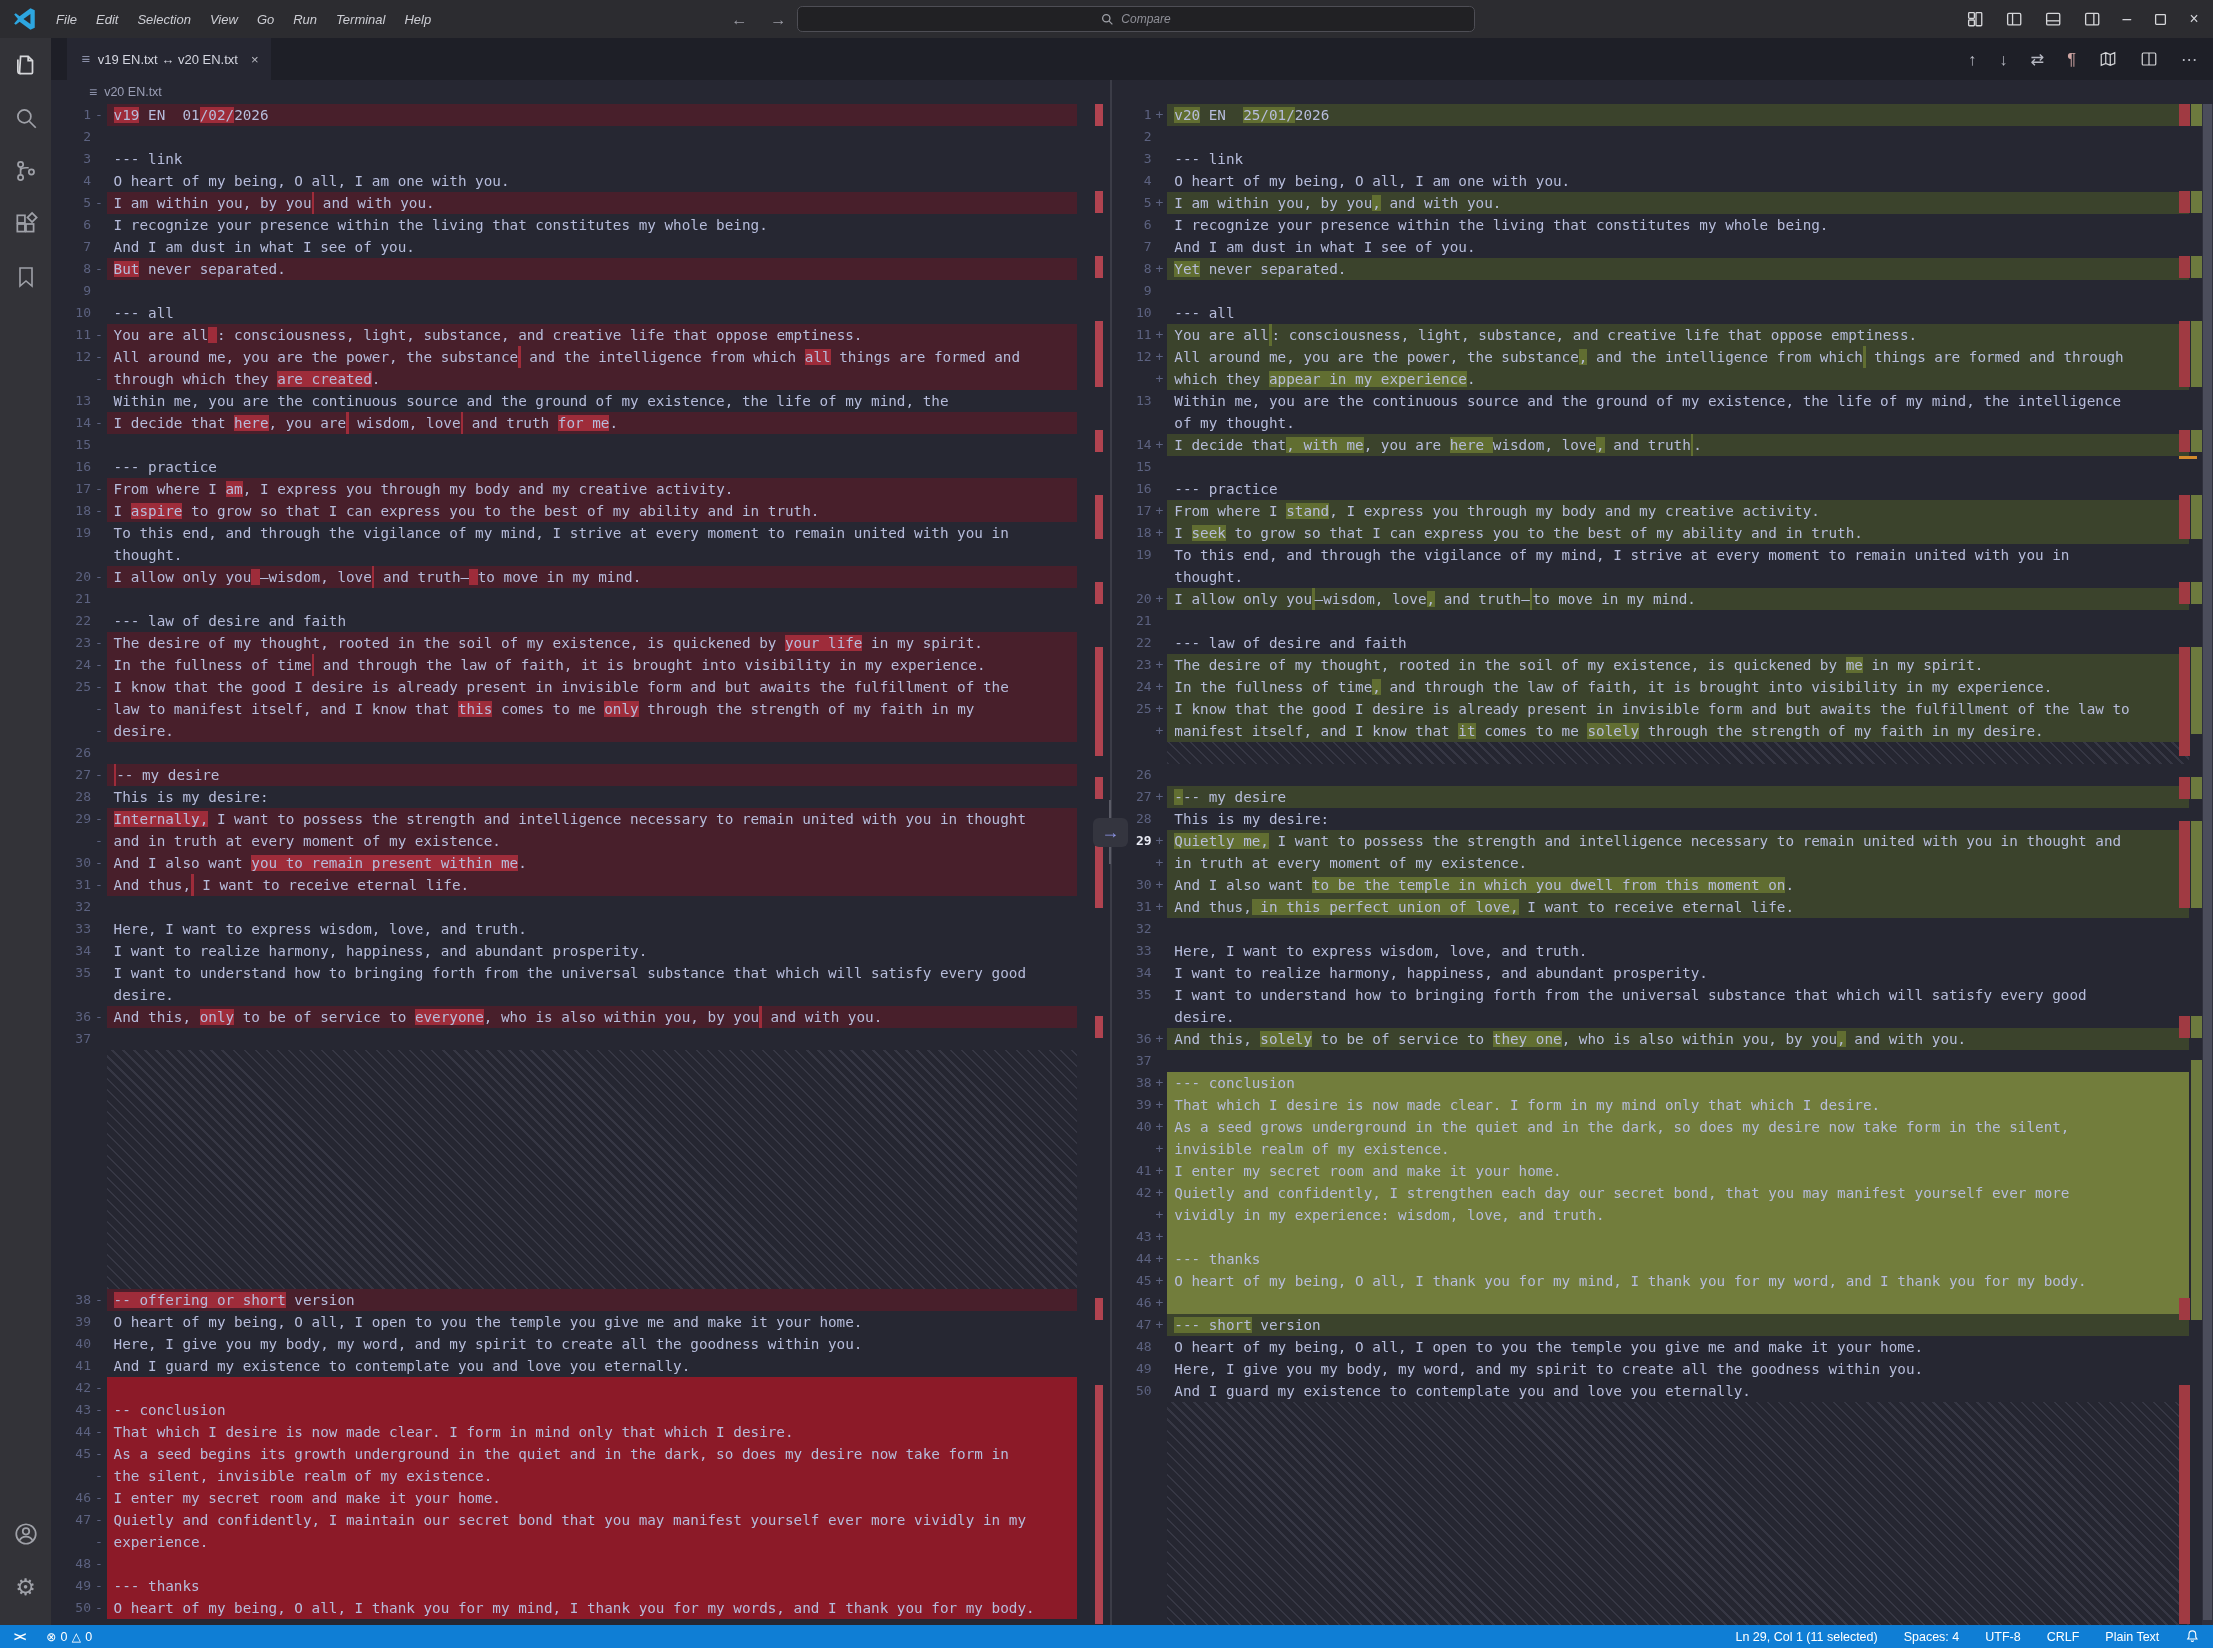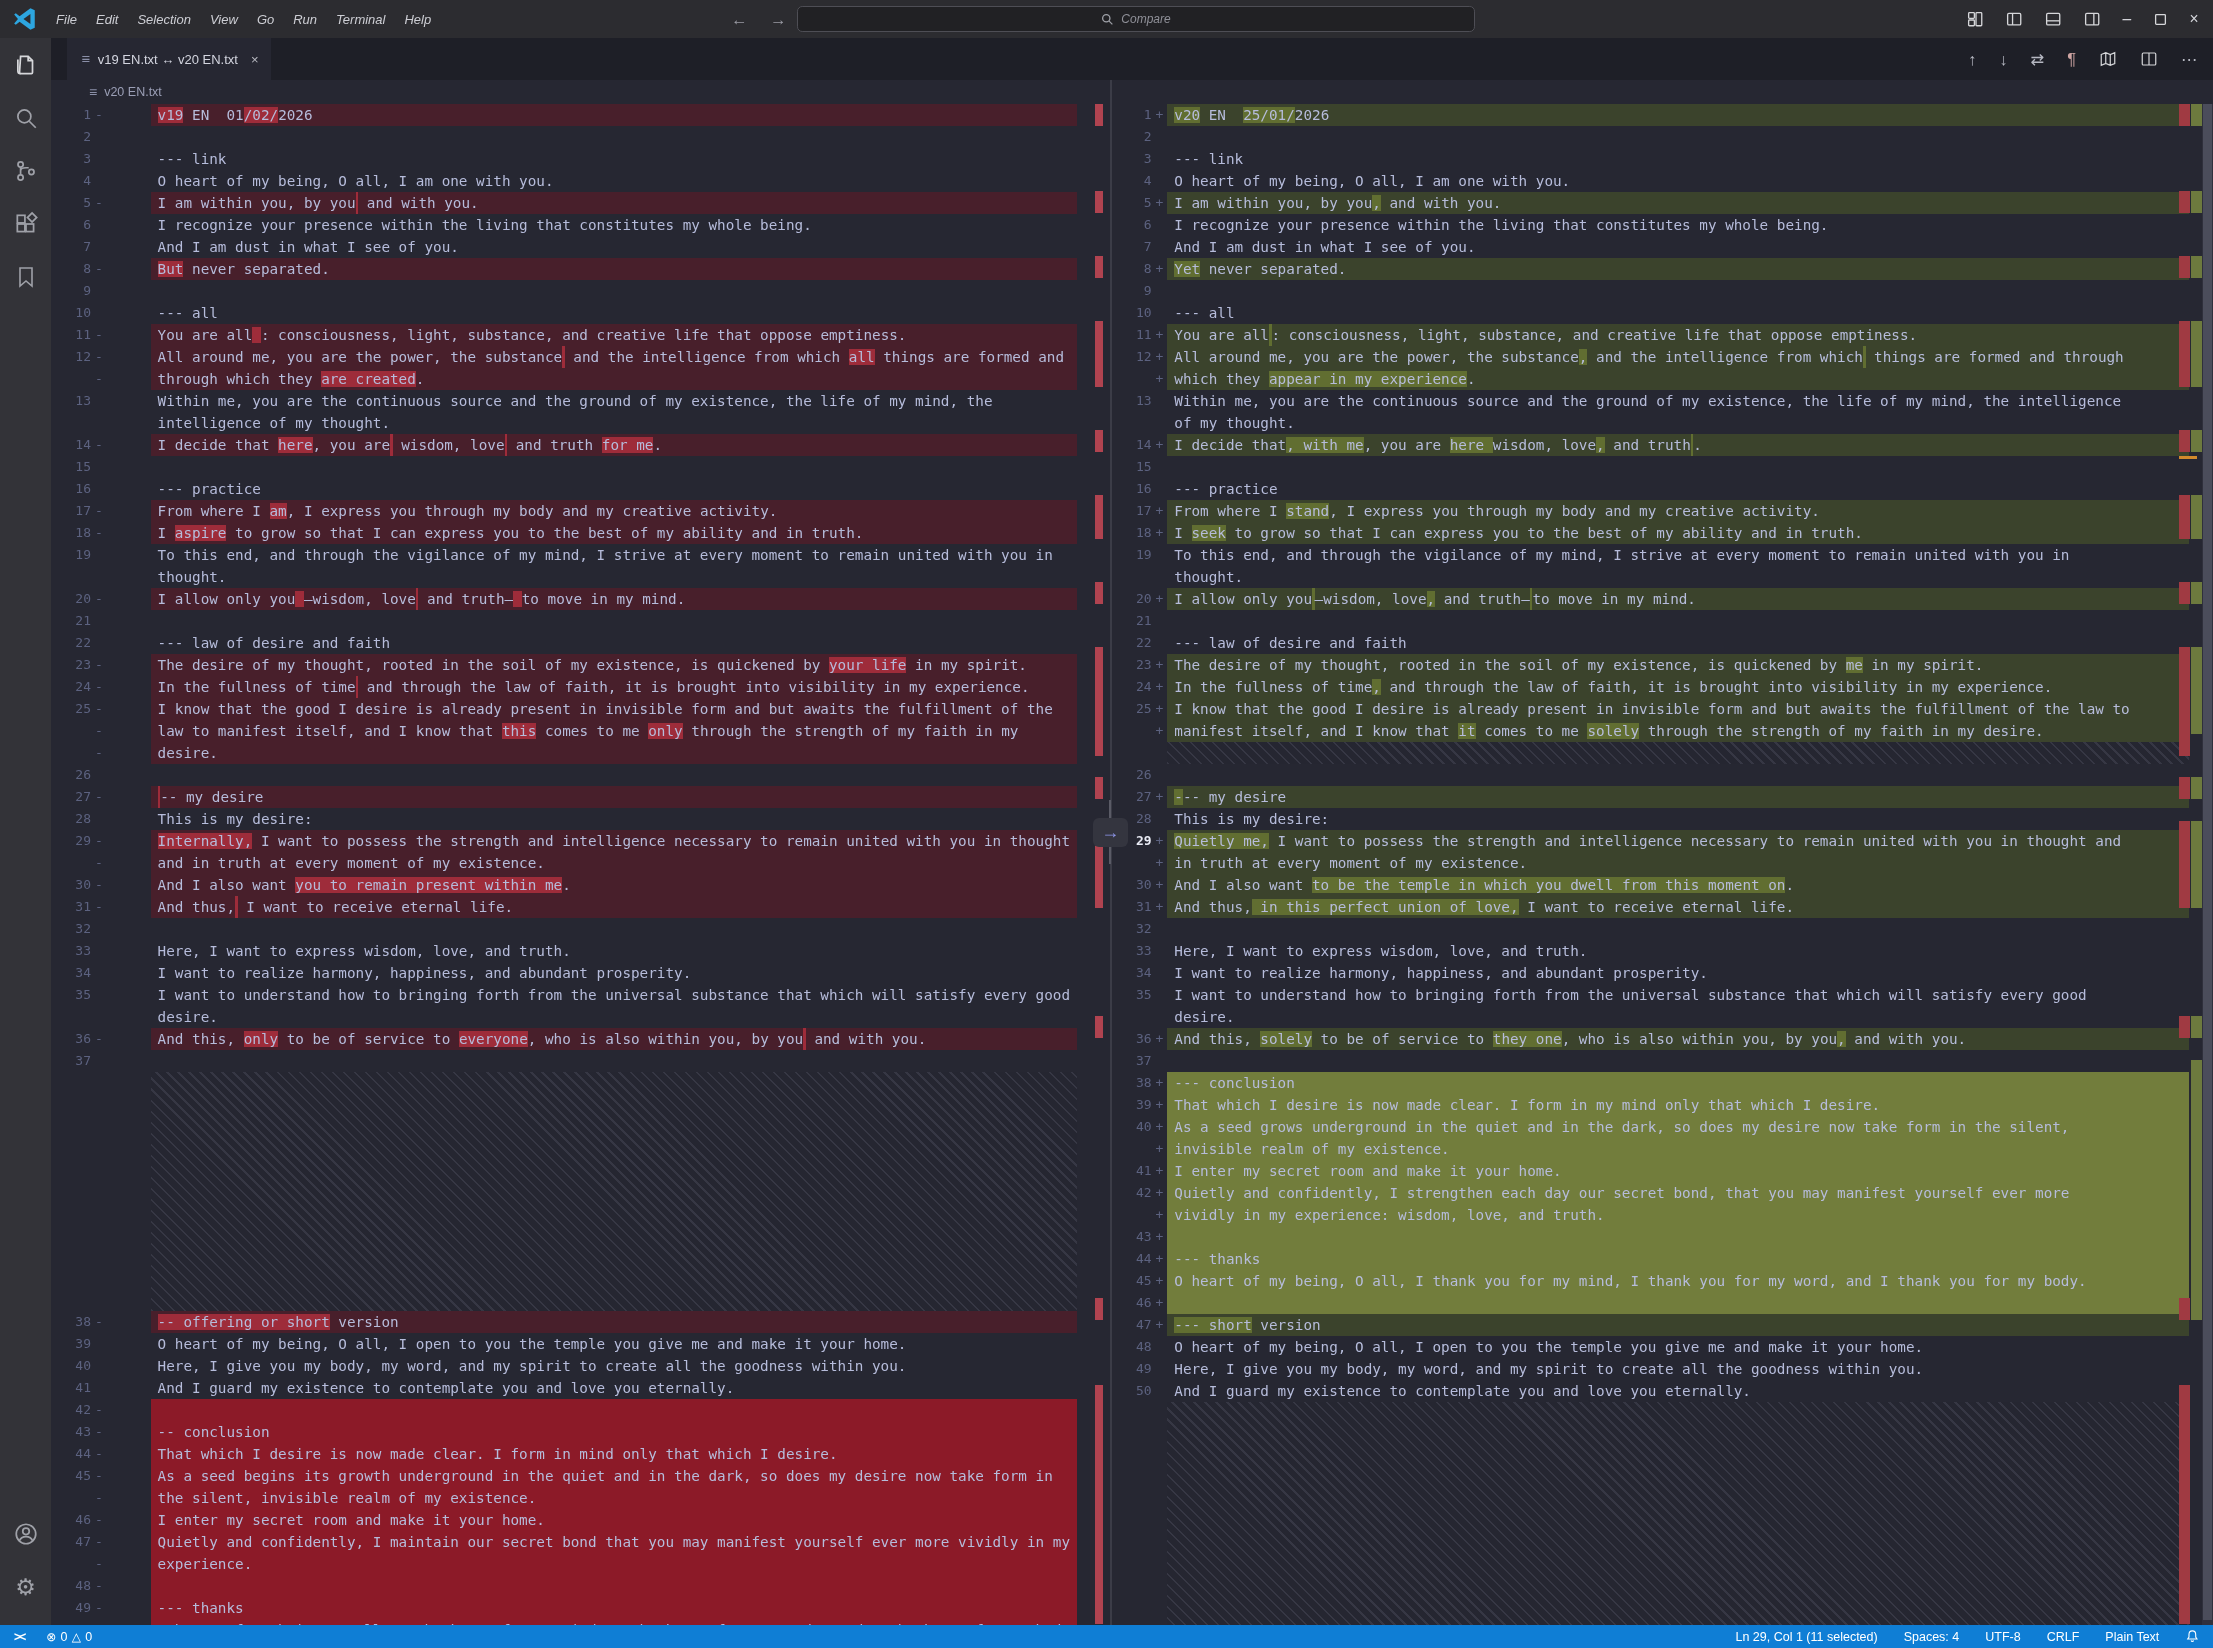--- a/index.html
+++ b/index.html
@@ -44,21 +44,21 @@
   .pane-right{flex:1;}
   .band{height:24px;display:flex;align-items:center;}
   .file-label{margin-left:38px;color:#9b9fb6;font-size:12.5px;display:flex;gap:7px;align-items:center;}
   .file-label .diffglyph{font-size:14px;color:#8a8fa8;}
   .row{display:flex;height:22px;line-height:22px;font-family:"DejaVu Sans Mono",monospace;
     font-size:14.3px;white-space:pre;color:#b6bcdb;}
   .num{width:40px;text-align:right;color:#5c6280;font-size:13px;flex:none;}
   .num.cur{color:#e8eaf4;font-weight:bold;}
   .sign{width:15.6px;text-align:center;color:#5c6280;font-size:13px;flex:none;}
   .content{flex:1;padding-left:7px;overflow:hidden;}
-  .pane-left .content{margin-right:33px;margin-left:44px;}
+  .pane-left .content{margin-right:33px;}
   .pane-right .content{margin-right:24px;}
   .row.del  .content{background:#481f2b;}
   .row.delb .content{background:#8c1a28;}
   .row.add  .content{background:#3b432c;}
   .row.addb .content{background:#727d3c;}
   .pane-left  .hl{background:#9e2c3a;}
   .pane-right .hl{background:#616e31;}
   .mark{display:inline-block;width:2.6px;height:22px;vertical-align:top;}
   .pane-left  .mark{background:#9e2c3a;}
   .pane-right .mark{background:#616e31;}
@@ -230,21 +230,20 @@
           <div class="row del"><span class="num">5</span><span class="sign">-</span><span class="content"><span>I am within you, by you</span><span class="mark"></span><span> and with you.</span></span></div>
           <div class="row ctx"><span class="num">6</span><span class="sign"></span><span class="content"><span>I recognize your presence within the living that constitutes my whole being.</span></span></div>
           <div class="row ctx"><span class="num">7</span><span class="sign"></span><span class="content"><span>And I am dust in what I see of you.</span></span></div>
           <div class="row del"><span class="num">8</span><span class="sign">-</span><span class="content"><span class="hl">But</span><span> never separated.</span></span></div>
           <div class="row ctx"><span class="num">9</span><span class="sign"></span><span class="content"></span></div>
           <div class="row ctx"><span class="num">10</span><span class="sign"></span><span class="content"><span>--- all</span></span></div>
           <div class="row del"><span class="num">11</span><span class="sign">-</span><span class="content"><span>You are all</span><span class="hl"> </span><span>: consciousness, light, substance, and creative life that oppose emptiness.</span></span></div>
           <div class="row del"><span class="num">12</span><span class="sign">-</span><span class="content"><span>All around me, you are the power, the substance</span><span class="mark"></span><span> and the intelligence from which </span><span class="hl">all</span><span> things are formed and</span></span></div>
           <div class="row del"><span class="num"></span><span class="sign">-</span><span class="content"><span>through which they </span><span class="hl">are created</span><span>.</span></span></div>
           <div class="row ctx"><span class="num">13</span><span class="sign"></span><span class="content"><span>Within me, you are the continuous source and the ground of my existence, the life of my mind, the</span></span></div>
-          <div class="row ctx"><span class="num"></span><span class="sign"></span><span class="content"><span>intelligence of my thought.</span></span></div>
           <div class="row del"><span class="num">14</span><span class="sign">-</span><span class="content"><span>I decide that </span><span class="hl">here</span><span>, you are</span><span class="mark"></span><span> wisdom, love</span><span class="mark"></span><span> and truth </span><span class="hl">for me</span><span>.</span></span></div>
           <div class="row ctx"><span class="num">15</span><span class="sign"></span><span class="content"></span></div>
           <div class="row ctx"><span class="num">16</span><span class="sign"></span><span class="content"><span>--- practice</span></span></div>
           <div class="row del"><span class="num">17</span><span class="sign">-</span><span class="content"><span>From where I </span><span class="hl">am</span><span>, I express you through my body and my creative activity.</span></span></div>
           <div class="row del"><span class="num">18</span><span class="sign">-</span><span class="content"><span>I </span><span class="hl">aspire</span><span> to grow so that I can express you to the best of my ability and in truth.</span></span></div>
           <div class="row ctx"><span class="num">19</span><span class="sign"></span><span class="content"><span>To this end, and through the vigilance of my mind, I strive at every moment to remain united with you in</span></span></div>
           <div class="row ctx"><span class="num"></span><span class="sign"></span><span class="content"><span>thought.</span></span></div>
           <div class="row del"><span class="num">20</span><span class="sign">-</span><span class="content"><span>I allow only you</span><span class="hl"> </span><span>–wisdom, love</span><span class="mark"></span><span> and truth–</span><span class="hl"> </span><span>to move in my mind.</span></span></div>
           <div class="row ctx"><span class="num">21</span><span class="sign"></span><span class="content"></span></div>
           <div class="row ctx"><span class="num">22</span><span class="sign"></span><span class="content"><span>--- law of desire and faith</span></span></div>

